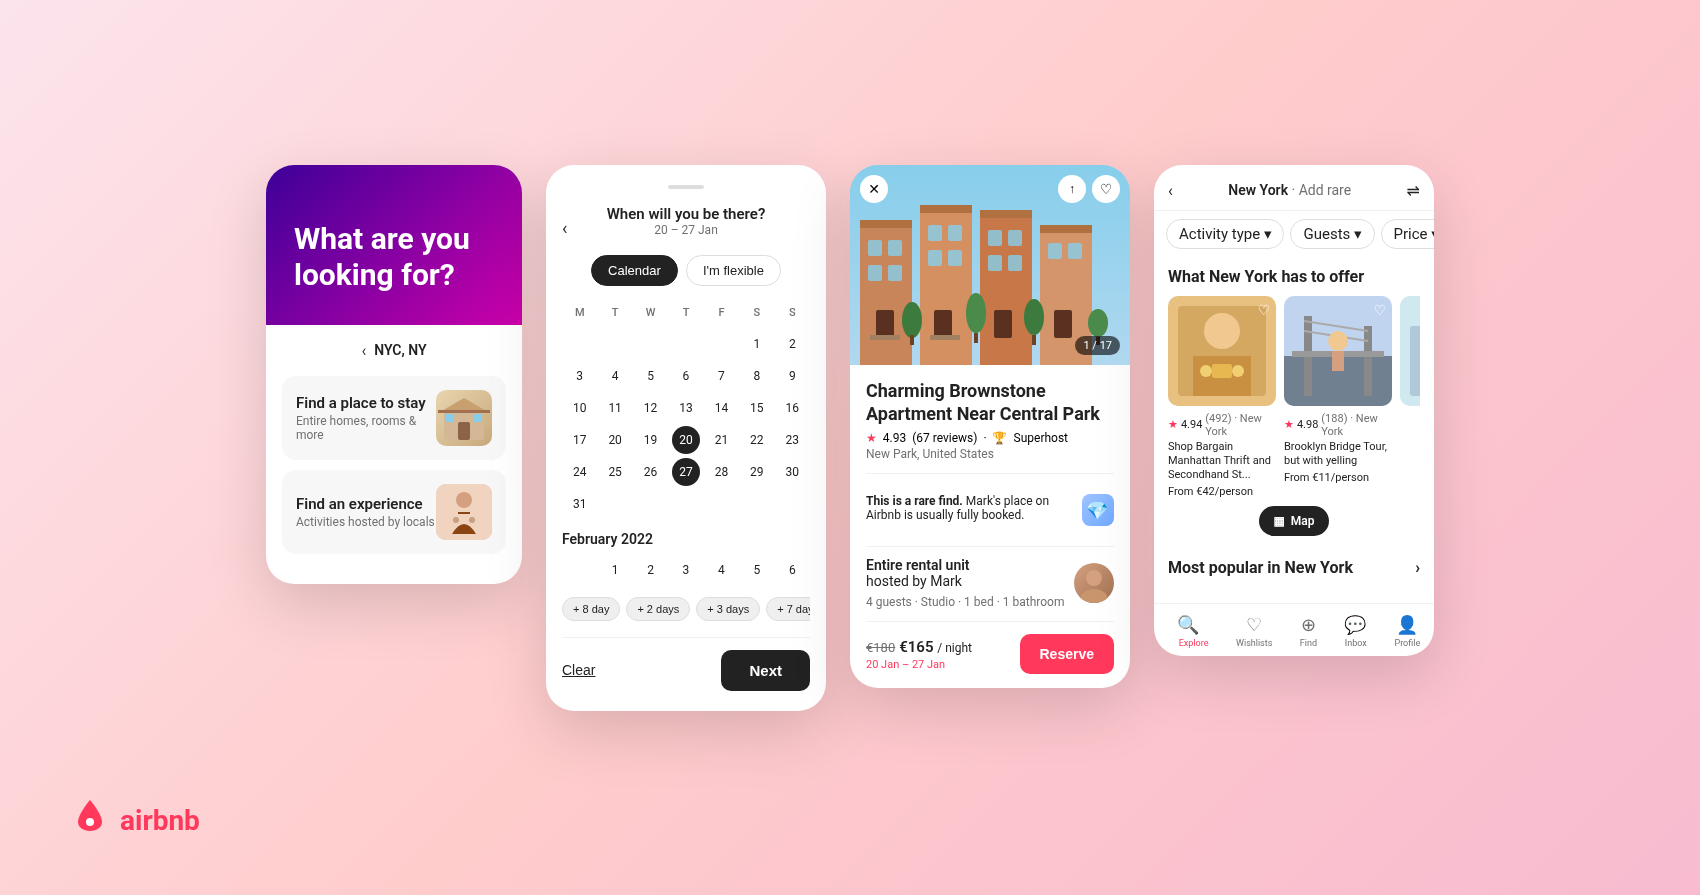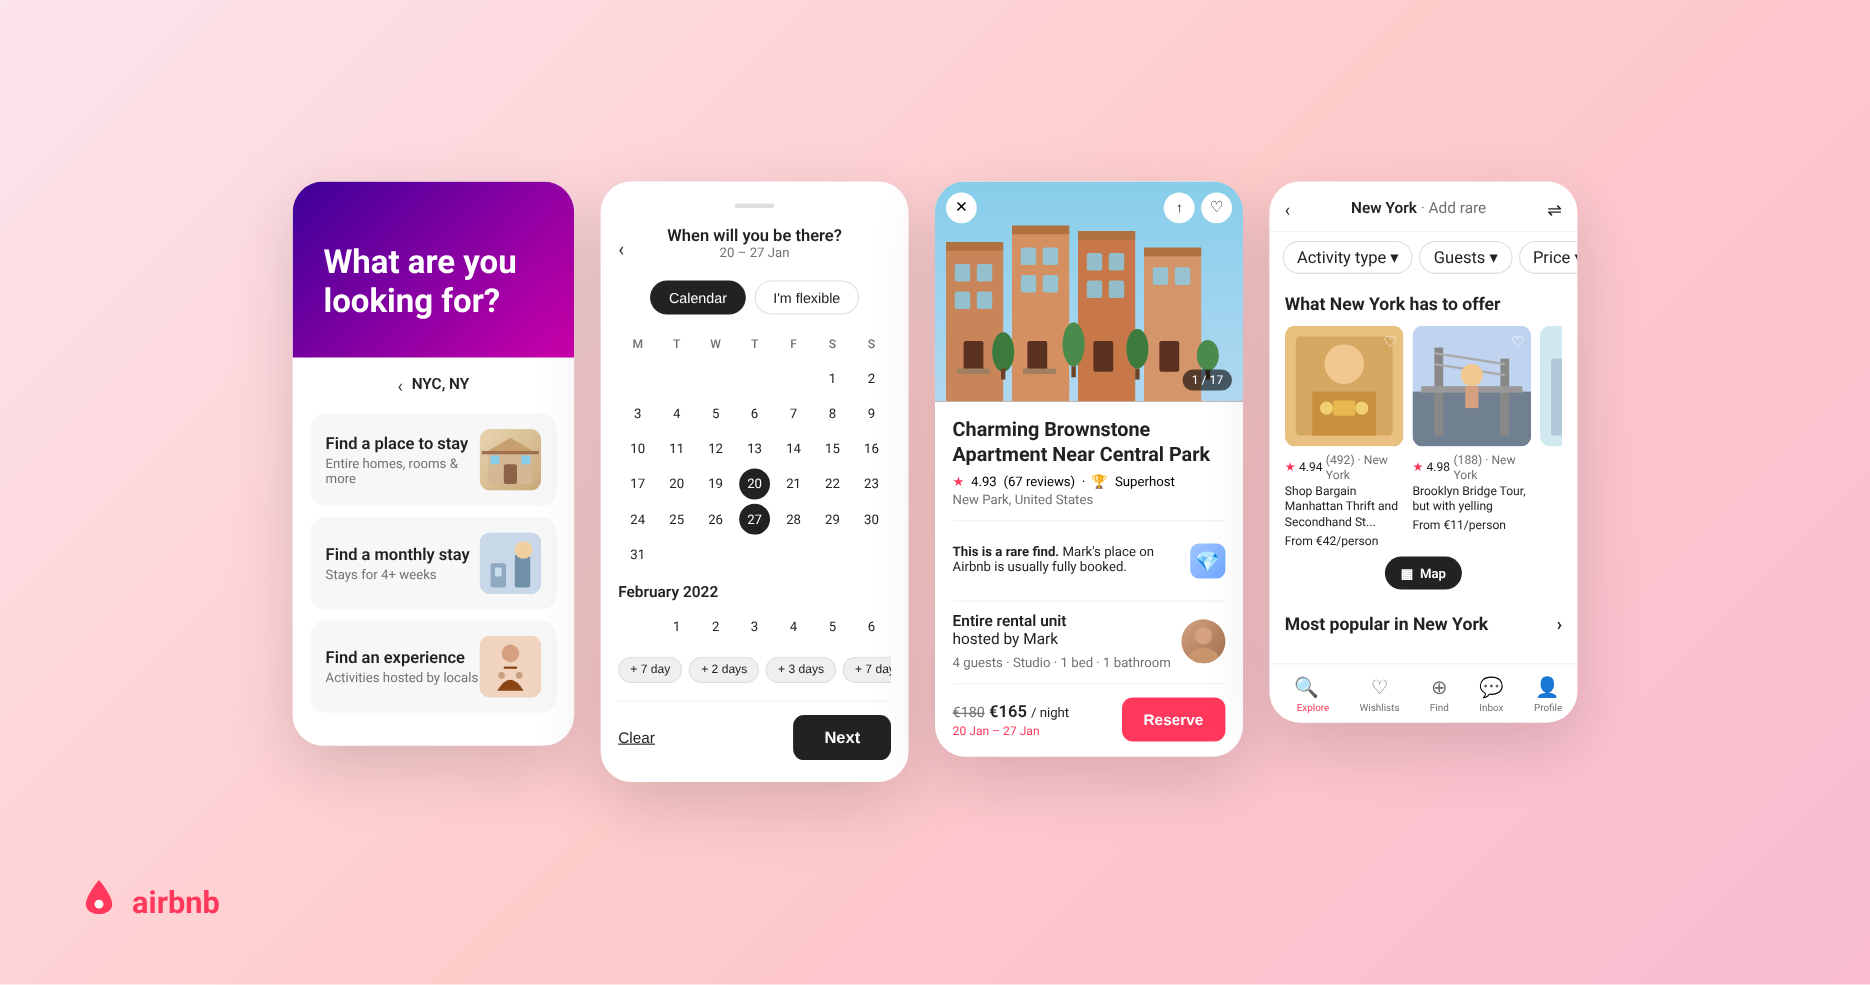--- a/index.html
+++ b/index.html
@@ -655,37 +655,20 @@
               <polygon points="28,8 4,22 52,22" fill="#c8a070"></polygon>
               <rect x="22" y="32" width="12" height="18" rx="2" fill="#8b6347"></rect>
               <rect x="10" y="24" width="8" height="8" rx="1" fill="#87CEEB"></rect>
               <rect x="38" y="24" width="8" height="8" rx="1" fill="#87CEEB"></rect>
               <rect x="2" y="20" width="52" height="3" fill="#a07050"></rect>
             </svg>
           </div>
         </div>
       </div>
 
-      <div class="option-card">
-        <div class="option-text">
-          <h3>Find a monthly stay</h3>
-          <p>Stays for 4+ weeks</p>
-        </div>
-        <div class="option-thumb">
-          <div class="option-thumb-img thumb-stay">
-            <svg width="56" height="56" viewBox="0 0 56 56">
-              <rect x="0" y="0" width="56" height="56" fill="#c8d8e8"></rect>
-              <rect x="10" y="28" width="14" height="22" rx="2" fill="#90a8c0"></rect>
-              <rect x="32" y="20" width="14" height="30" rx="2" fill="#7090a8"></rect>
-              <circle cx="40" cy="16" r="8" fill="#f0d0a0"></circle>
-              <rect x="14" y="32" width="6" height="8" rx="1" fill="#c8e0f0"></rect>
-            </svg>
-          </div>
-        </div>
-      </div>
 
       <div class="option-card">
         <div class="option-text">
           <h3>Find an experience</h3>
           <p>Activities hosted by locals</p>
         </div>
         <div class="option-thumb">
           <div class="option-thumb-img thumb-exp">
             <svg width="56" height="56" viewBox="0 0 56 56">
               <rect x="0" y="0" width="56" height="56" fill="#f0d4c0"></rect>
@@ -789,21 +772,21 @@
       <div class="cal-cell empty"></div>
       <div class="cal-cell">1</div>
       <div class="cal-cell">2</div>
       <div class="cal-cell">3</div>
       <div class="cal-cell">4</div>
       <div class="cal-cell">5</div>
       <div class="cal-cell">6</div>
     </div>
 
     <div class="quick-days">
-      <button class="quick-day-btn">+ 7 day</button>
+      <button class="quick-day-btn">+ 8 day</button>
       <button class="quick-day-btn">+ 2 days</button>
       <button class="quick-day-btn">+ 3 days</button>
       <button class="quick-day-btn">+ 7 days</button>
     </div>
 
     <div class="screen2-footer">
       <button class="clear-btn">Clear</button>
       <button class="next-btn">Next</button>
     </div>
   </div>

